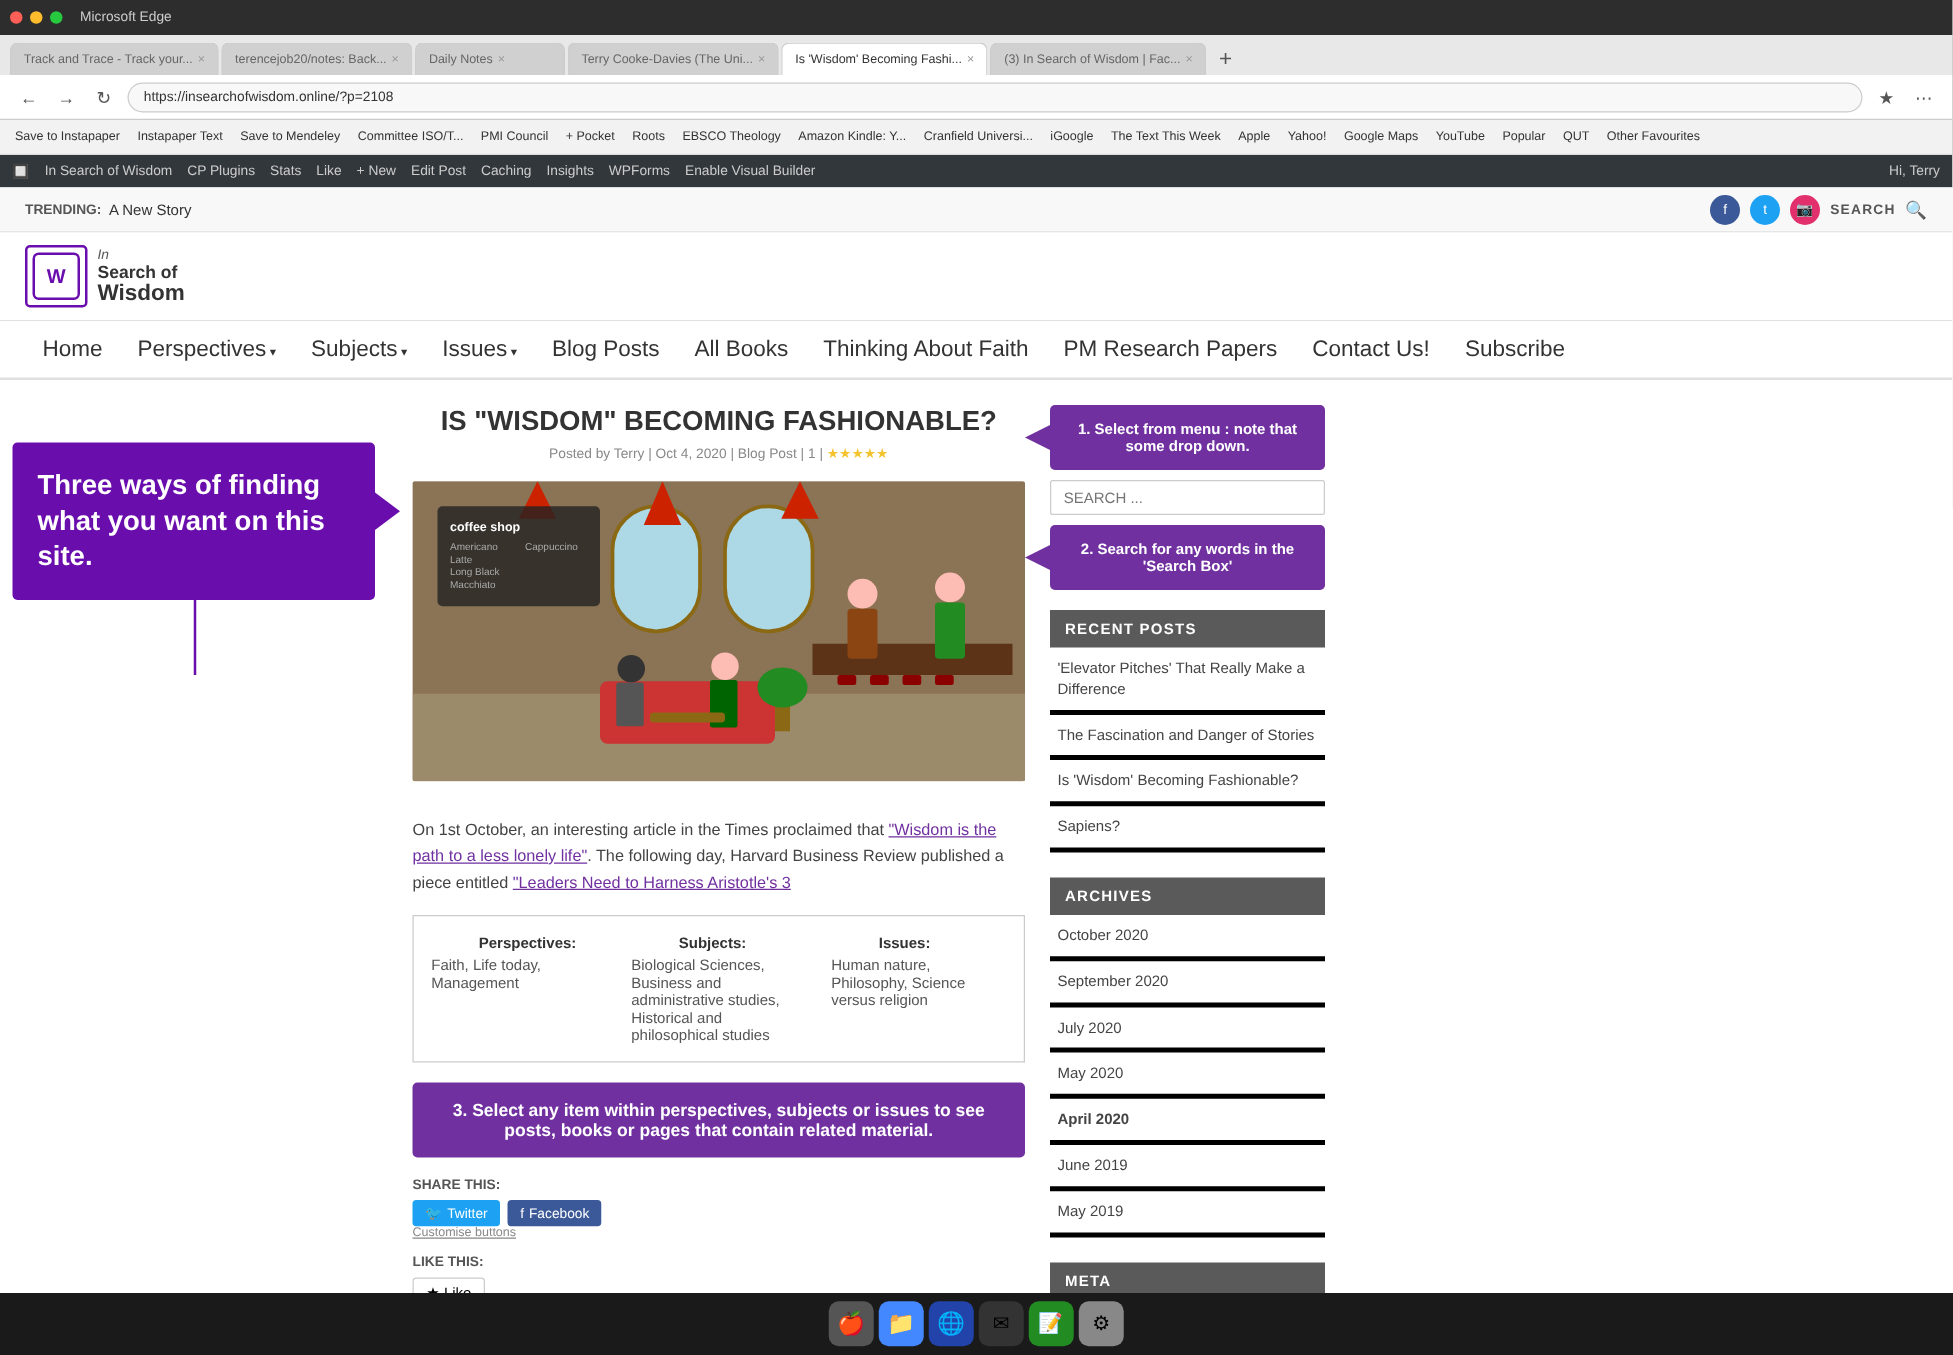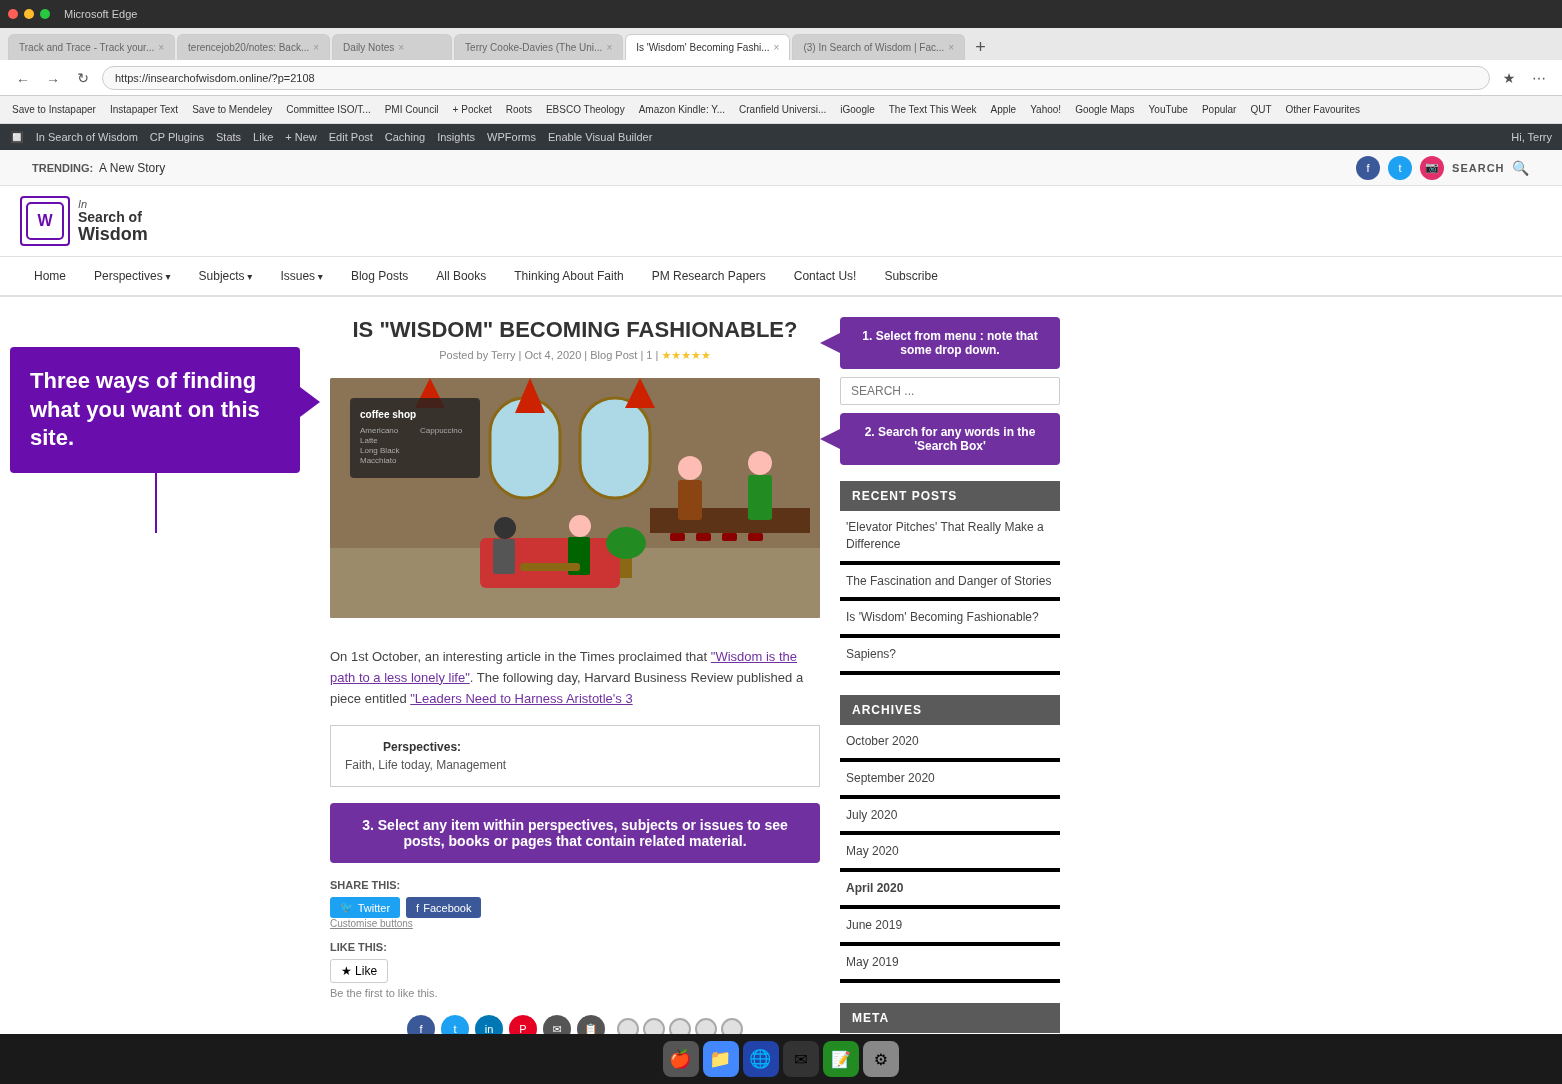--- a/index.html
+++ b/index.html
@@ -26,32 +26,32 @@
 
     
     .wp-admin-bar { background: #32373c; height: 26px; display: flex; align-items: center; padding: 0 10px; gap: 12px; }
     .wp-admin-item { color: #ccc; font-size: 11px; cursor: pointer; white-space: nowrap; }
     .wp-admin-right { margin-left: auto; color: #ccc; font-size: 11px; }
 
     
     .site-wrapper { background: #fff; max-width: 1562px; }
 
     
-    .trending-bar { background: #f8f8f8; border-bottom: 1px solid #e0e0e0; height: 36px; display: flex; align-items: center; justify-content: space-between; padding: 0 32px; }
+    .trending-bar { background: #f8f8f8; border-bottom: 1px solid #e0e0e0; height: 36px; display: flex; align-items: center; justify-content: space-between; padding: 0 20px; }
     .social-icon { width: 24px; height: 24px; border-radius: 50%; background: #555; display: flex; align-items: center; justify-content: center; color: #fff; font-size: 11px; cursor: pointer; }
 
     
     .site-header { display: flex; align-items: center; padding: 10px 20px; border-bottom: 1px solid #e0e0e0; background: #fff; }
     .site-logo { display: flex; align-items: center; gap: 8px; }
     .logo-box { width: 50px; height: 50px; border: 2px solid #6a0dad; border-radius: 4px; display: flex; align-items: center; justify-content: center; font-size: 9px; color: #6a0dad; font-weight: bold; }
 
     
     .site-nav { background: #fff; border-bottom: 2px solid #e0e0e0; padding: 0 20px; }
     .nav-menu { display: flex; list-style: none; gap: 0; }
-    .nav-item { padding: 12px 14px; font-size: 12px; color: #333; cursor: pointer; white-space: nowrap; }
+    .nav-item { padding: 12px 14px; font-size: 18px; color: #333; cursor: pointer; white-space: nowrap; }
     .nav-item.has-dropdown::after { content: ' ▾'; font-size: 10px; }
 
     
     .post-title { font-size: 22px; font-weight: bold; text-align: center; color: #333; margin-bottom: 6px; text-transform: uppercase; }
     .post-meta { text-align: center; font-size: 11px; color: #888; margin-bottom: 16px; }
     .post-image { width: 100%; height: 240px; background: #c0b0a0; border-radius: 2px; margin-bottom: 29px; overflow: hidden; display: flex; align-items: center; justify-content: center; }
     .post-text { font-size: 13px; color: #444; line-height: 1.6; margin-bottom: 16px; }
     .post-text a { color: #7030a0; text-decoration: underline; }
 
     
@@ -289,20 +289,28 @@
 
       <p class="post-text">
         <span>On 1st October, an interesting article in the Times proclaimed that </span><a style="color:#7030a0;">"Wisdom is the path to a less lonely life"</a><span>. The following day, Harvard Business Review published a piece entitled </span><a style="color:#7030a0;">"Leaders Need to Harness Aristotle's 3</a>
       </p>
 
       <div class="tags-box">
         <div class="tags-col">
           <strong>Perspectives:</strong>
           <span>Faith, Life today, Management</span>
         </div>
+        <div class="tags-col">
+          <strong>Subjects:</strong>
+          <span>Biological Sciences, Business and administrative studies, Historical and philosophical studies</span>
+        </div>
+        <div class="tags-col">
+          <strong>Issues:</strong>
+          <span>Human nature, Philosophy, Science versus religion</span>
+        </div>
       </div>
 
       <div style="display:flex; align-items:flex-start; gap:0; margin-bottom:16px;">
         <div style="background:#7030a0; color:#fff; padding:14px 18px; font-size:14px; font-weight:bold; text-align:center; border-radius:4px; flex:1;">
           <span>3.  Select any item within perspectives, subjects or issues to see posts, books or pages  that contain related material.</span>
         </div>
       </div>
 
       <div class="share-section">
         <div class="share-label">SHARE THIS:</div>

